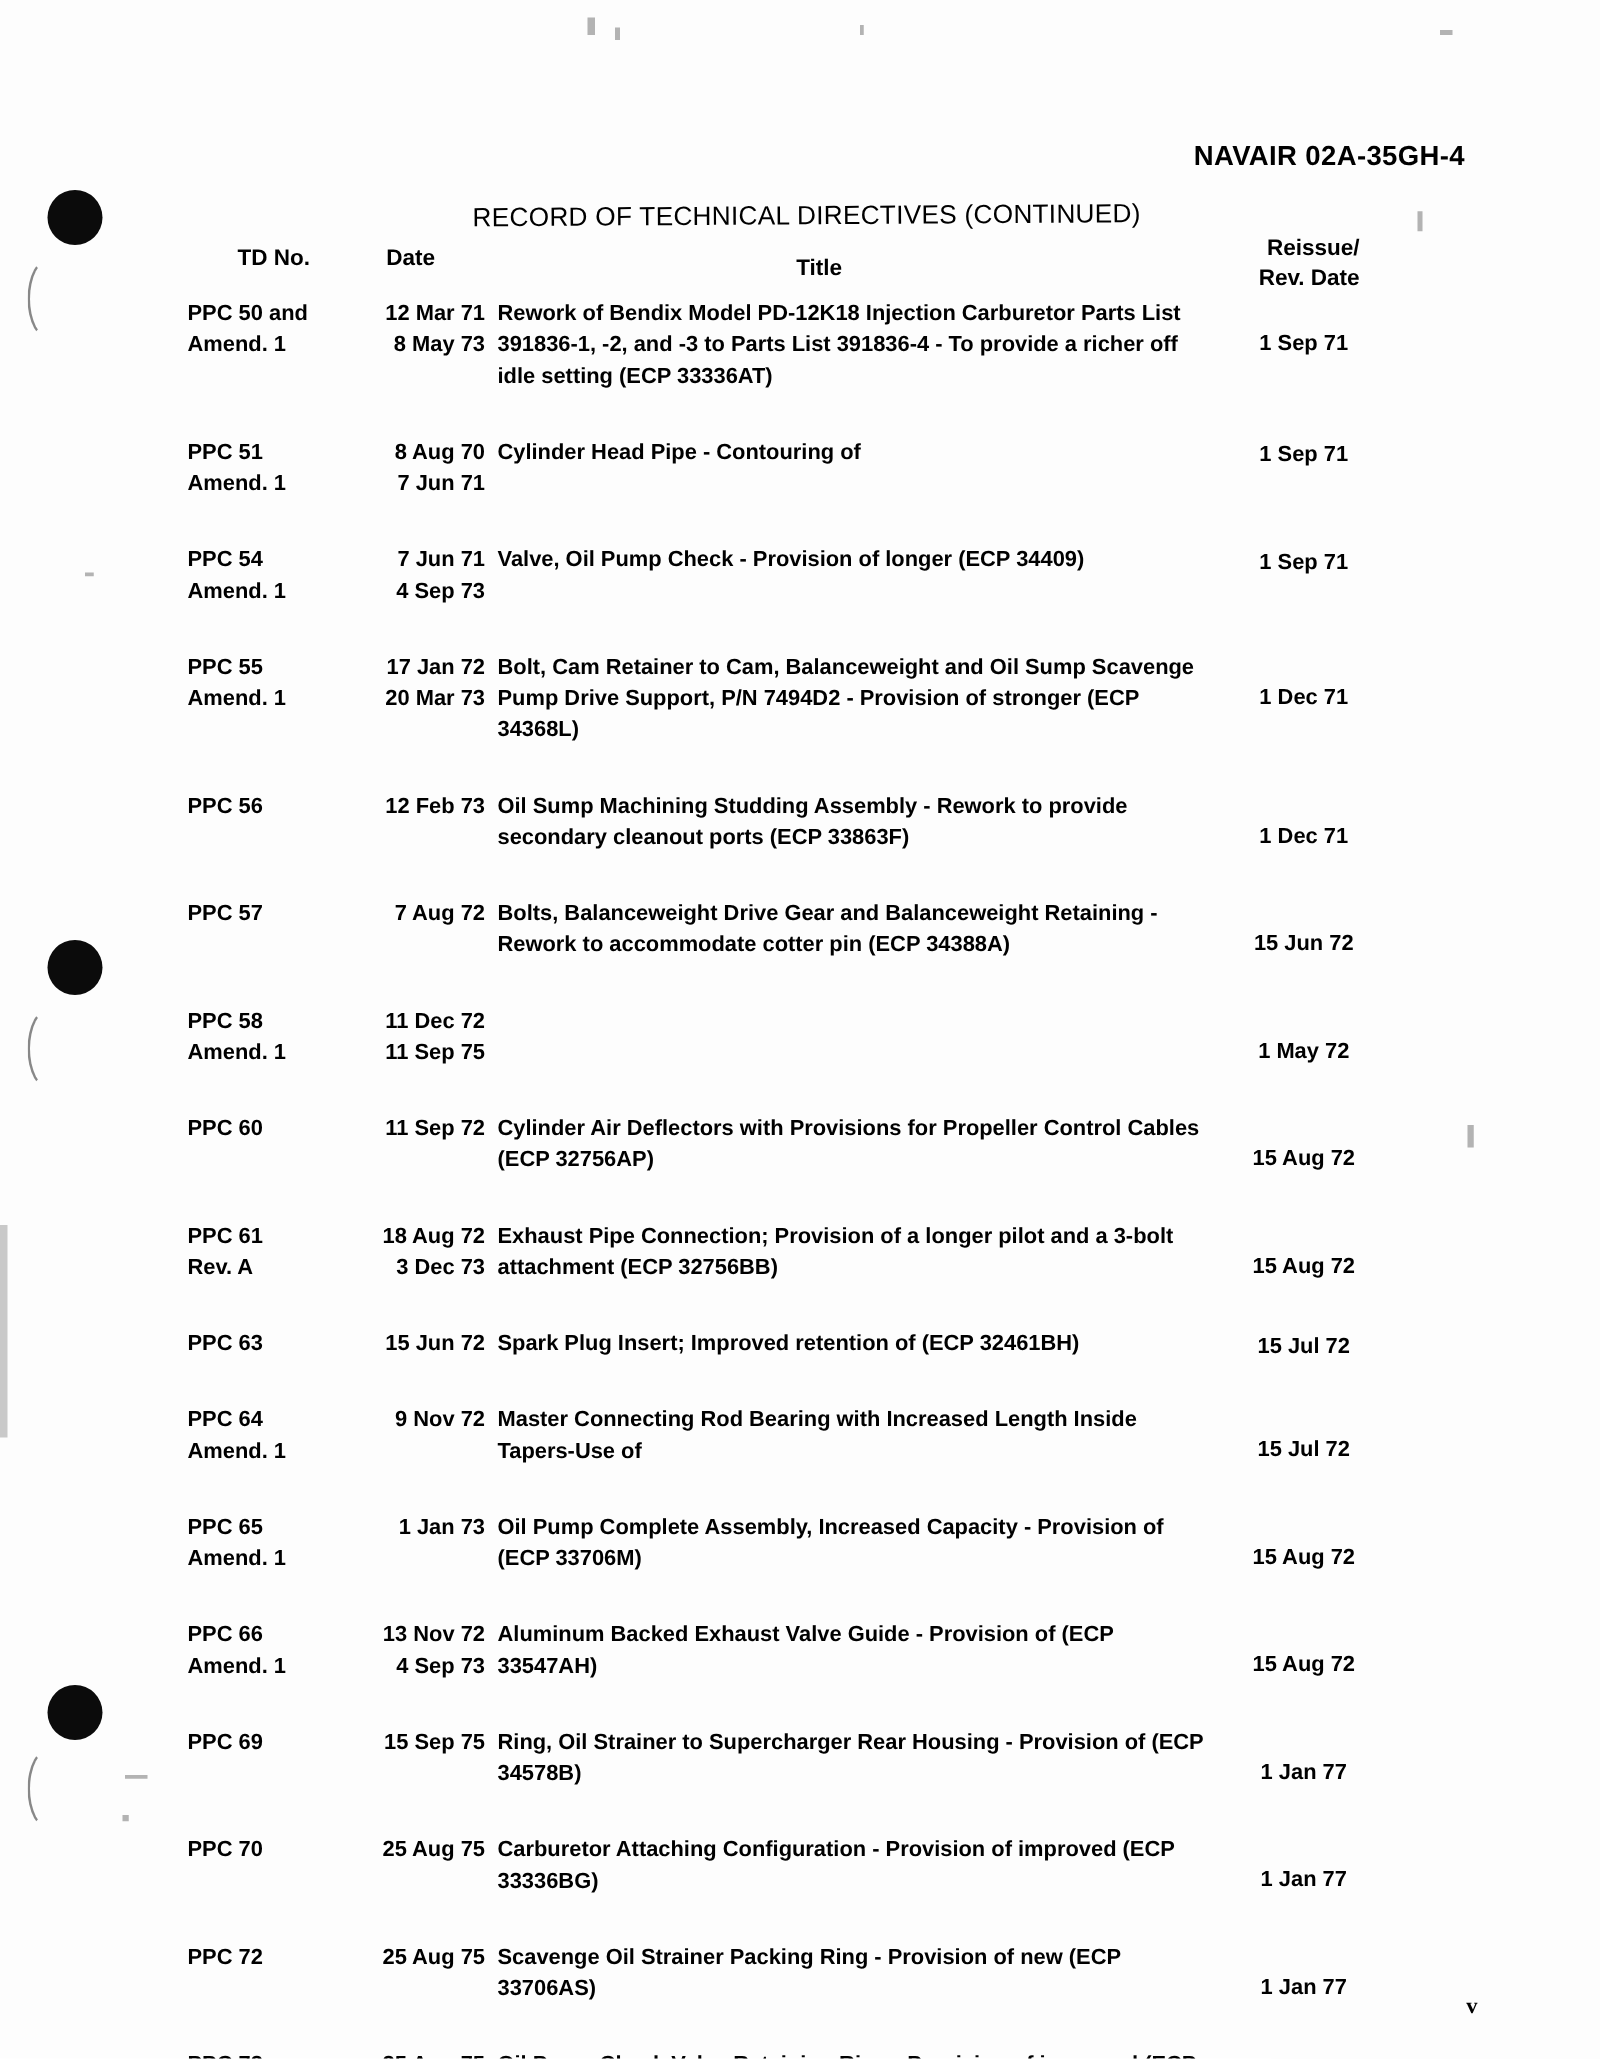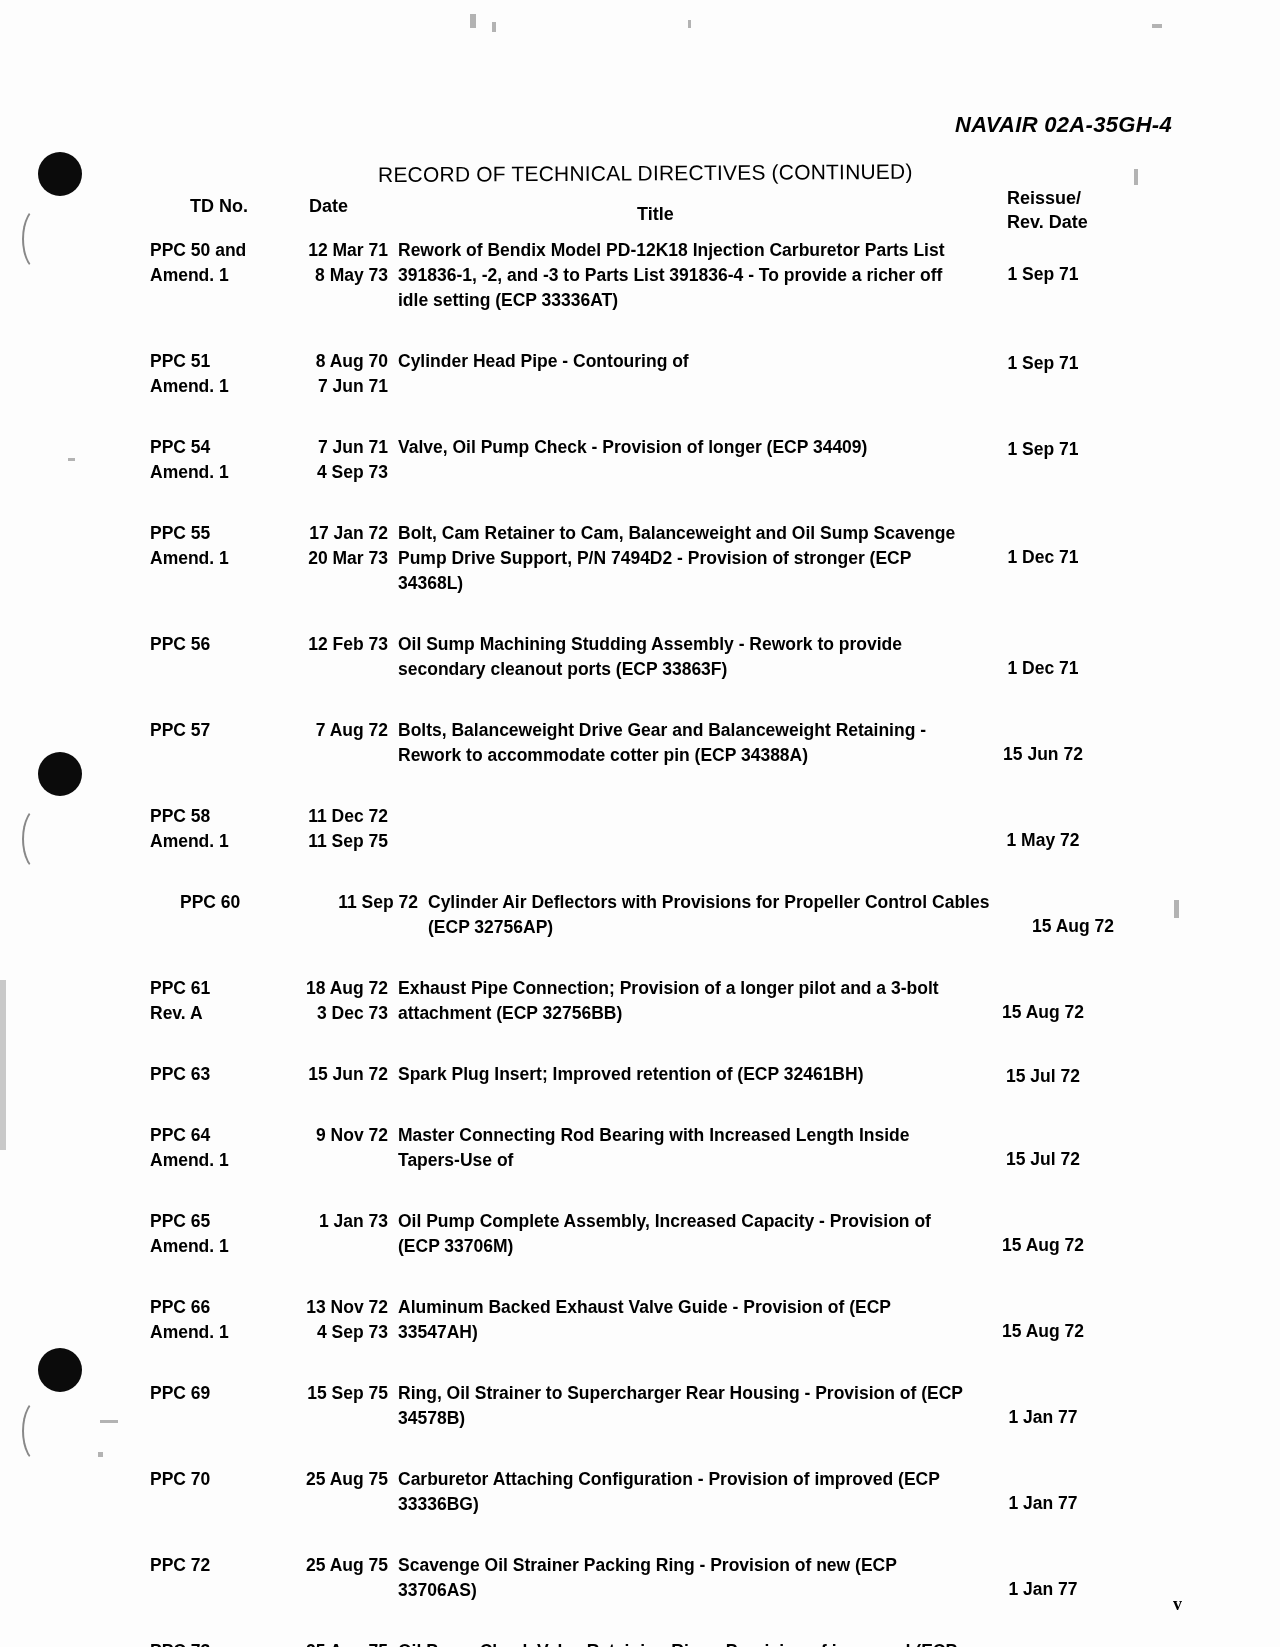--- a/index.html
+++ b/index.html
@@ -62,21 +62,20 @@
 
   
   .docnum {
     position: absolute;
     right: 108px;
     top: 112px;
     font-size: 22px;
     font-weight: 700;
     letter-spacing: .3px;
     white-space: nowrap;
-    font-style: italic;
   }
   .sheet-title {
     position: absolute;
     left: 378px;
     top: 163px;
     font-size: 21px;
     letter-spacing: .2px;
     white-space: nowrap;
     transform: rotate(-0.35deg);
     transform-origin: left center;
@@ -85,21 +84,21 @@
   
   .colhead {
     position: absolute;
     font-size: 18px;
     font-weight: 700;
     white-space: nowrap;
   }
   .ch-td    { left: 190px; top: 196px; }
   .ch-date  { left: 309px; top: 196px; }
   .ch-title { left: 637px; top: 204px; }
-  .ch-re    { left: 1007px; top: 186px; text-align: left; line-height: 1.35; }
+  .ch-re    { left: 1007px; top: 186px; text-align: right; line-height: 1.35; }
   .ch-re .l2 { display: block; }
 
   
   .rows {
     position: absolute;
     left: 0;
     top: 238px;
     width: 1280px;
   }
   .row {
@@ -225,21 +224,21 @@
         <div class="cell c-title">Bolts, Balanceweight Drive Gear and Balanceweight Retaining - Rework to accommodate cotter pin (ECP 34388A)</div>
         <div class="cell c-rev" style="top: 24px;">15 Jun 72</div>
       </div>
       <div class="row" style="height: 72px;">
         <div class="cell c-td">PPC 58
 Amend. 1</div>
         <div class="cell c-date">11 Dec 72
 11 Sep 75</div>
         <div class="cell c-rev" style="top: 24px;">1 May 72</div>
       </div>
-      <div class="row" style="height: 72px; margin-left: 30px;">
+      <div class="row" style="height: 72px;">
         <div class="cell c-td">PPC 60</div>
         <div class="cell c-date">11 Sep 72</div>
         <div class="cell c-title">Cylinder Air Deflectors with Provisions for Propeller Control Cables (ECP 32756AP)</div>
         <div class="cell c-rev" style="top: 24px;">15 Aug 72</div>
       </div>
       <div class="row" style="height: 72px;">
         <div class="cell c-td">PPC 61
 Rev. A</div>
         <div class="cell c-date">18 Aug 72
 3 Dec 73</div>

